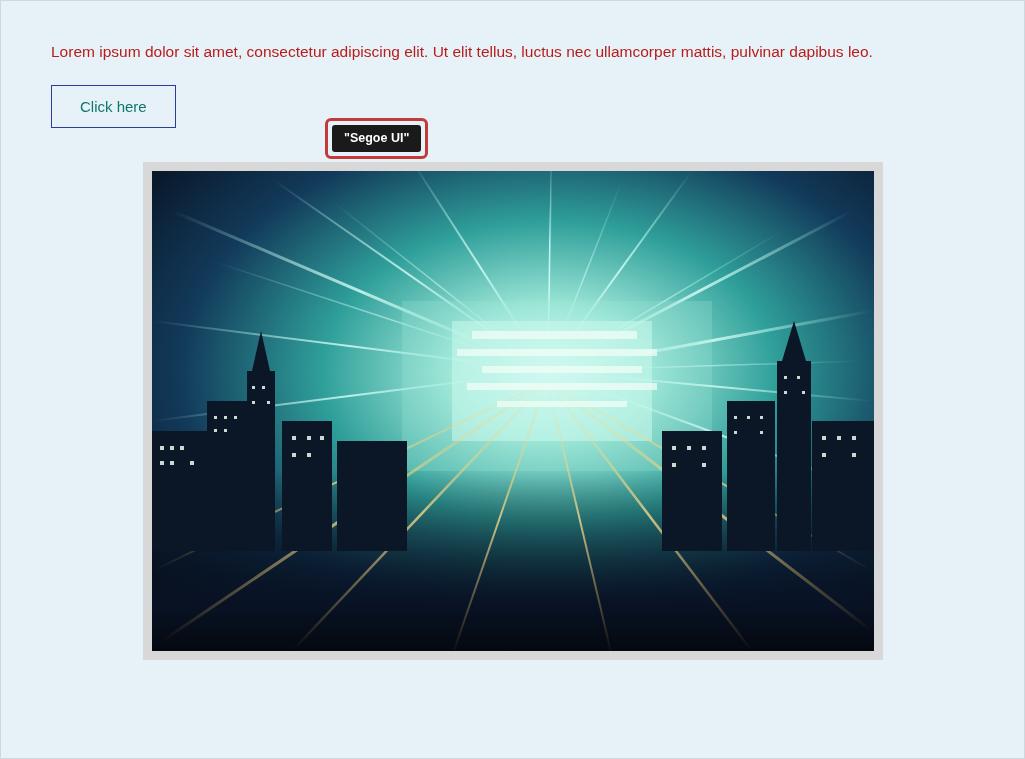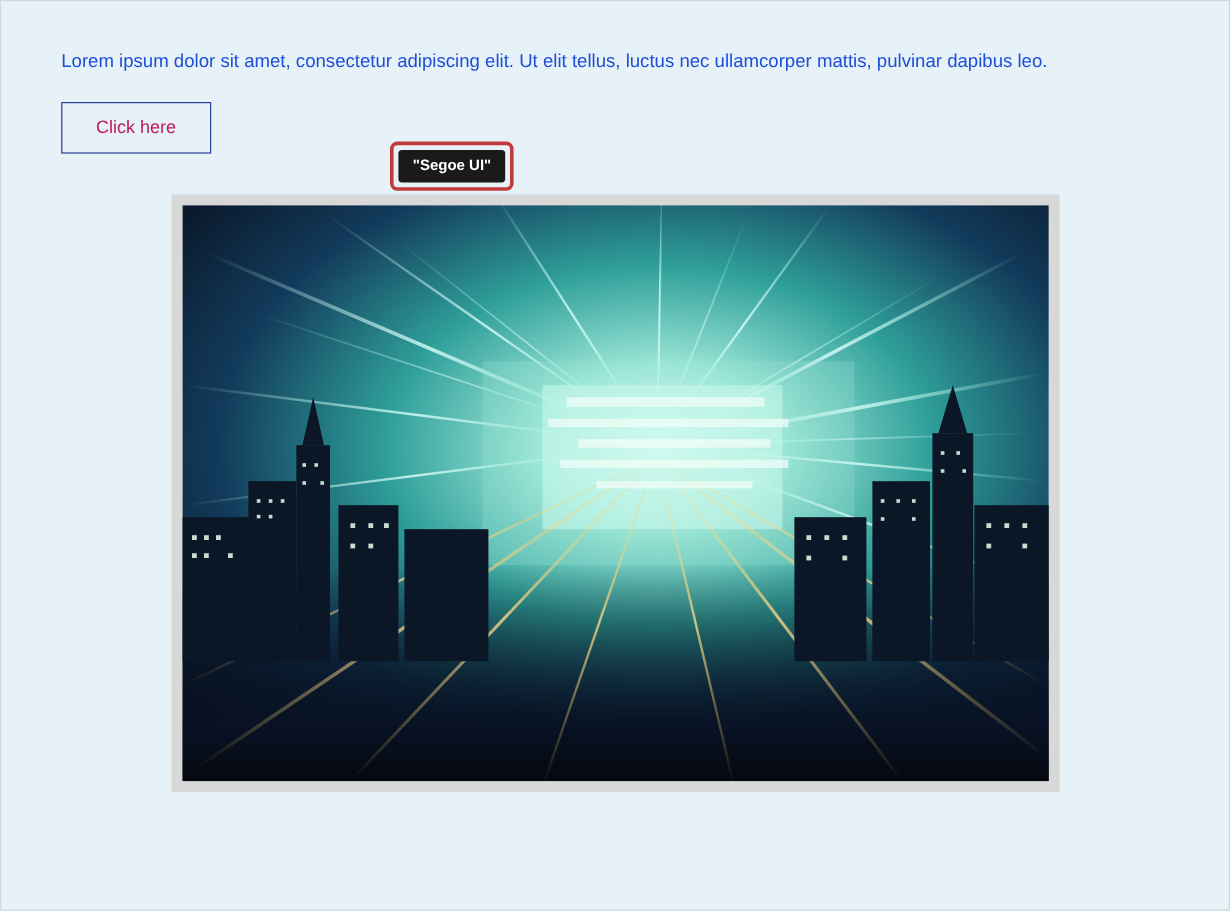--- a/index.html
+++ b/index.html
@@ -20,29 +20,29 @@
       padding: 40px 50px 20px 50px;
     }
     .heading {
       color: #3a6f8a;
       font-size: 34px;
       font-weight: 400;
       letter-spacing: 0.3px;
       margin-bottom: 18px;
     }
     .description {
-      color: #1d4ed8;
+      color: #b91c1c;
       font-size: 15.5px;
       line-height: 1.4;
       margin-bottom: 22px;
     }
     .btn {
       display: inline-block;
       border: 1px solid #2b3c9b;
-      color: #be185d;
+      color: #0f766e;
       background: transparent;
       font-size: 15px;
       font-family: inherit;
       padding: 12px 28px;
       cursor: pointer;
     }
     .tooltip-wrap {
       position: absolute;
       left: 324px;
       top: 117px;

